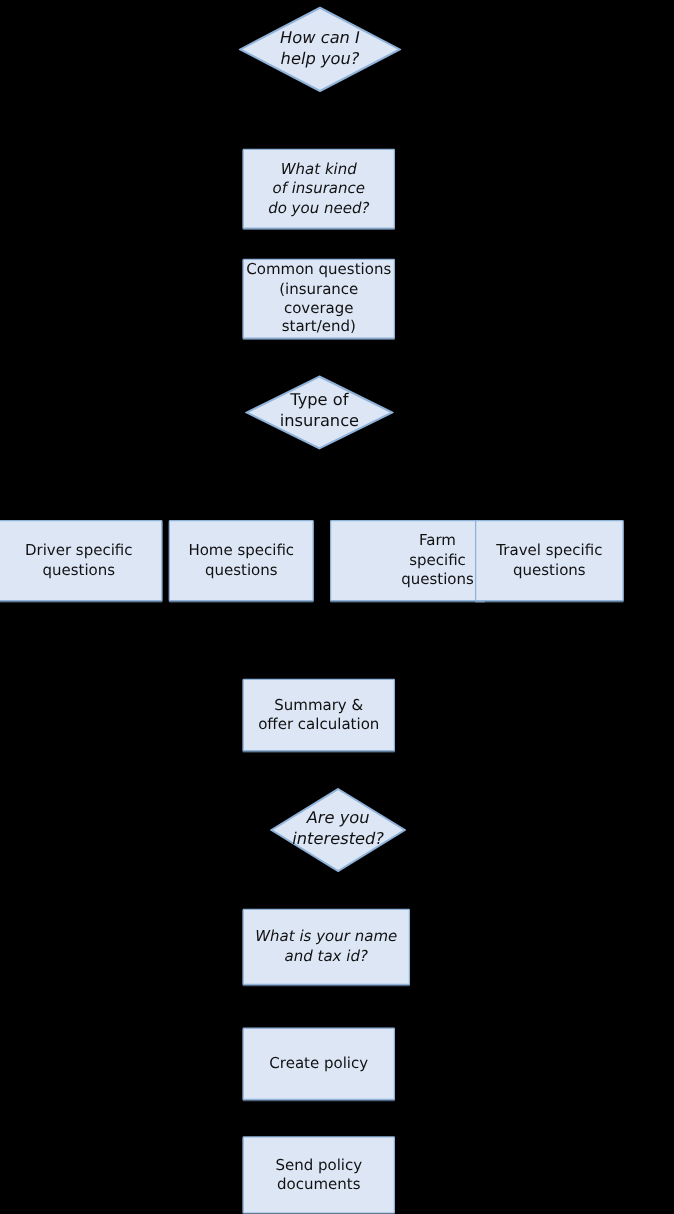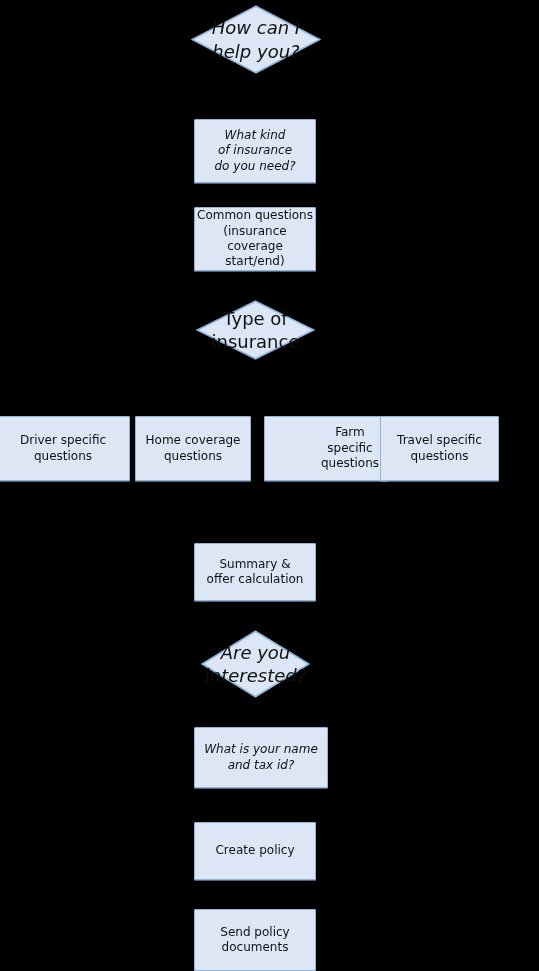--- a/index.html
+++ b/index.html
@@ -60,21 +60,21 @@
     stroke-width: 1.6;
   }
   .diamond-label {
     position: absolute;
     inset: 0;
     display: flex;
     align-items: center;
     justify-content: center;
     text-align: center;
     color: #111111;
-    font-size: 18px;
+    font-size: 13px;
     line-height: 1.28;
     white-space: pre-line;
     user-select: none;
   }
   .diamond-label.input-style {
     font-style: italic;
   }
 </style>
 </head>
 <body>
@@ -108,40 +108,40 @@
     <div class="diamond-label">Type of
 insurance</div>
   </div>
 
   <div class="node box" style="left:-4px; top:416px; width:134px; height:65px;">
     <span>Driver specific
 questions</span>
   </div>
 
   <div class="node box" style="left:135px; top:416px; width:116px; height:65px;">
-    <span>Home coverage
+    <span>Home specific
 questions</span>
   </div>
 
   <div class="node box" style="left:264px; top:416px; width:124px; height:65px;padding-left:48px;">
     <span>Farm specific
 questions</span>
   </div>
 
   <div class="node box" style="left:380px; top:416px; width:119px; height:65px;">
     <span>Travel specific
 questions</span>
   </div>
 
   <div class="node box" style="left:194px; top:543px; width:122px; height:58px;">
     <span>Summary &amp;
 offer calculation</span>
   </div>
 
-  <div class="diamond-wrap" style="left:201px; top:630px; width:109px; height:68px;">
+  <div class="diamond-wrap" style="left:216px; top:630px; width:109px; height:68px;">
     <svg class="diamond-shape" viewBox="0 0 109 68" preserveAspectRatio="none">
       <polygon points="54.5,1.2 107.8,34 54.5,66.8 1.2,34"></polygon>
     </svg>
     <div class="diamond-label input-style">Are you
 interested?</div>
   </div>
 
   <div class="node box input-style" style="left:194px; top:727px; width:134px; height:61px;">
     <span>What is your name
 and tax id?</span>

